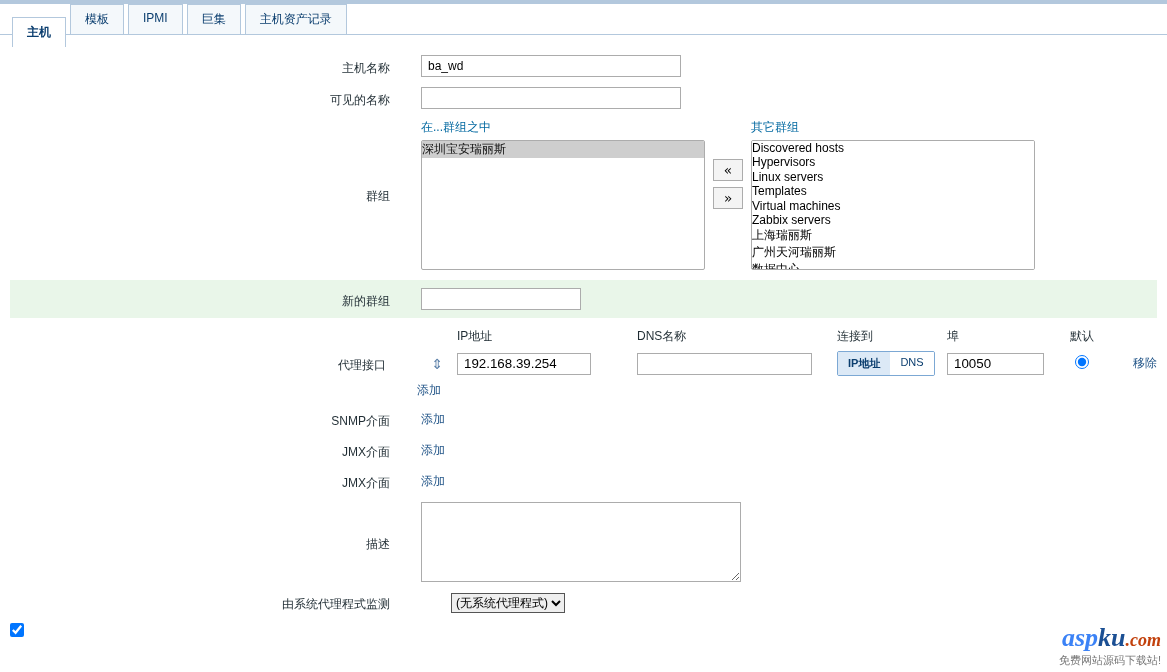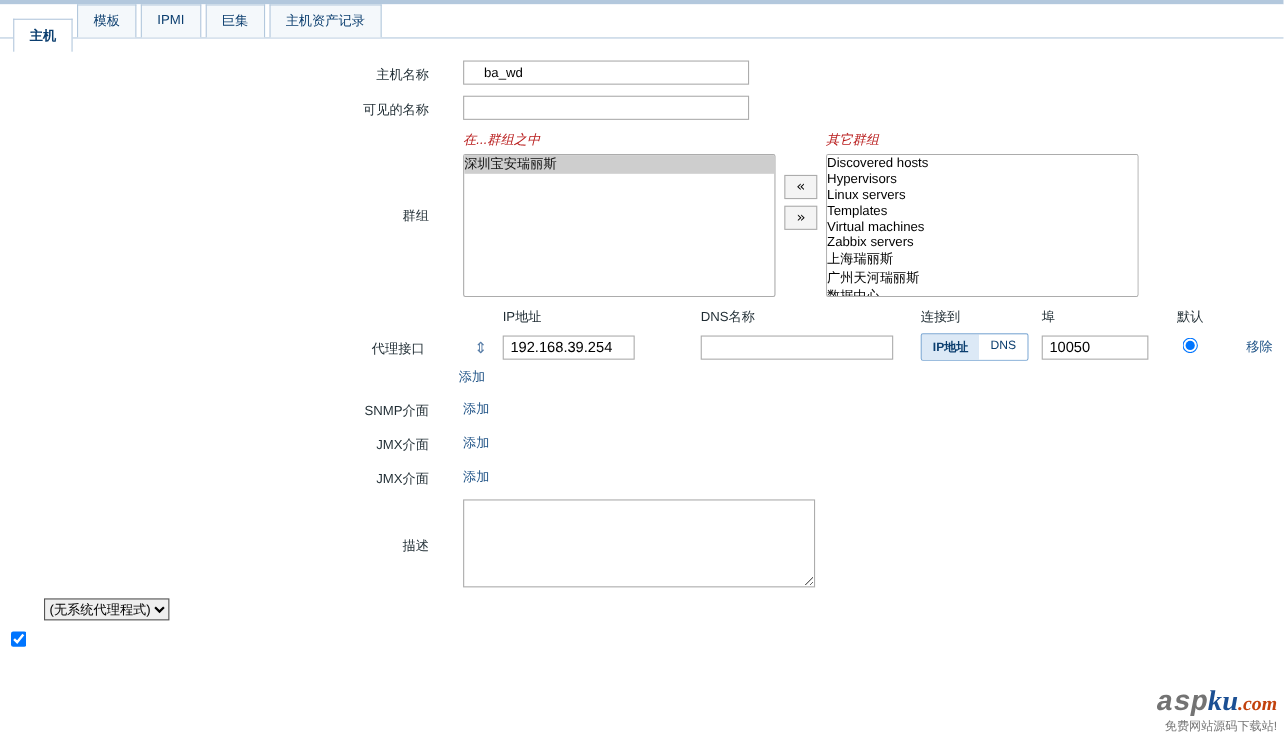--- a/index.html
+++ b/index.html
@@ -5,57 +5,57 @@
 * { box-sizing: border-box; margin: 0; padding: 0; }
 body { font-family: Arial, "Microsoft YaHei", sans-serif; font-size: 12px; color: #1f2c33; background: #fff; }
 .top-sep { height: 4px; background: #fff; border-bottom: 4px solid #b3c8dd; }
 .tabs { display: flex; gap: 4px; padding: 0 12px; border-bottom: 1px solid #b3c8dd; background: #fff; }
 .tab { padding: 6px 14px; border: 1px solid #b3c8dd; border-bottom: none; cursor: pointer; color: #0b3e6f; background: #f4f8fb; }
 .tab.active { background: #fff; font-weight: bold; color: #0b3e6f; position: relative; top: 13px; }
 .form-area { padding: 20px 10px 10px 10px; }
 .row { display: flex; align-items: center; margin-bottom: 10px; gap: 21px; }
 .label { width: 390px; text-align: right; padding-right: 10px; padding-top: 4px; color: #1f2c33; }
 .field { flex: 1; display: flex; align-items: flex-start; gap: 8px; }
-input[type=text].tx { border: 1px solid #acacac; height: 22px; padding: 2px 18px; font-size: 12px; }
+input[type=text].tx { border: 1px solid #acacac; height: 22px; padding: 2px 6px; font-size: 12px; }
 .w260 { width: 260px; }
 .groups-wrap { display: flex; gap: 8px; align-items: flex-start; }
 .group-col { display: flex; flex-direction: column; }
-.group-col-title { font-size: 12px; color: #b91c1c; margin-bottom: 4px; font-style: italic; }
+.group-col-title { font-size: 12px; color: #0369a1; margin-bottom: 4px; }
 select.listbox { border: 1px solid #acacac; font-size: 12px; font-family: Verdana, Arial, sans-serif; }
 .listbox.left { width: 284px; height: 130px; }
 .listbox.right { width: 284px; height: 130px; }
 .move-btns { display: flex; flex-direction: column; gap: 6px; justify-content: center; padding-top: 40px; }
 .move-btn { width: 30px; height: 22px; border: 1px solid #acacac; background: #f4f4f4; cursor: pointer; font-family: monospace; }
 .newgroup-band { background: #e9f6e9; padding: 8px 0; margin: 0 0 10px 0; }
 .iface-wrap { width: 740px; }
 .iface-head { display: flex; font-size: 12px; color: #1f2c33; padding: 0 0 6px 0; }
 .col-drag { width: 40px; text-align: center; }
 .col-ip { width: 180px; }
 .col-dns { width: 200px; }
 .col-conn { width: 110px; text-align: left; }
 .col-port { width: 110px; }
 .col-def { width: 50px; text-align: center; }
 .col-rm { width: 50px; text-align: right; }
 .iface-row { display: flex; align-items: center; }
 .drag-icon { color: #5a7fa8; font-size: 14px; cursor: move; }
-.ip-input { width: 120px; border: 1px solid #acacac; height: 22px; padding: 2px 6px; }
+.ip-input { width: 134px; border: 1px solid #acacac; height: 22px; padding: 2px 6px; }
 .dns-input { width: 175px; border: 1px solid #acacac; height: 22px; padding: 2px 6px; }
 .port-input { width: 97px; border: 1px solid #acacac; height: 22px; padding: 2px 6px; }
 .toggle { display: inline-flex; border: 1px solid #7ca8d4; border-radius: 2px; overflow: hidden; }
 .toggle .opt { padding: 4px 10px; font-size: 11px; cursor: pointer; color: #0b3e6f; background: #fff; }
 .toggle .opt.active { background: #dce9f6; font-weight: bold; }
 .link { color: #225588; cursor: pointer; }
 .add-link { display: inline-block; margin-top: 6px; }
 textarea.desc { width: 320px; height: 80px; border: 1px solid #acacac; resize: both; padding: 4px; font-family: inherit; font-size: 12px; }
 select.sel { border: 1px solid #555; font-size: 12px; height: 20px; margin-left: 30px; }
 input[type=checkbox] { width: 14px; height: 14px; }
 input[type=radio] { width: 14px; height: 14px; }
 .watermark { position: fixed; right: 6px; bottom: 4px; text-align: right; pointer-events: none; }
 .watermark .big { font-size: 26px; font-weight: bold; font-style: italic; font-family: Georgia, serif; }
-.watermark .r1 { color: #737373; font-family: Liberation Mono, monospace; }
+.watermark .r1 { color: #3b82f6; }
 .watermark .r2 { color: #1b4f93; }
 .watermark .r3 { color: #c2410c; font-size: 18px; }
 .watermark .sub { font-size: 11px; color: #777; }
 </style>
 </head>
 <body>
 
 <div class="top-sep"></div>
 
 <div class="tabs">
@@ -108,20 +108,28 @@
               <option>上海瑞丽斯</option>
               <option>广州天河瑞丽斯</option>
               <option>数据中心</option>
               <option>深圳南山管理中心</option>
             </select>
         </div>
       </div>
     </div>
   </div>
 
+  <div class="newgroup-band">
+    <div class="row" style="margin-bottom:0;">
+      <div class="label">新的群组</div>
+      <div class="field" style="flex-direction:column; align-items:flex-start;">
+        <input type="text" class="tx" style="width: 160px;" value="">
+      </div>
+    </div>
+  </div>
 
   <div class="row">
     <div class="label">代理接口</div>
     <div class="field">
       <div class="iface-wrap">
         <div class="iface-head">
           <div class="col-drag"></div>
           <div class="col-ip">IP地址</div>
           <div class="col-dns">DNS名称</div>
           <div class="col-conn">连接到</div>
@@ -170,20 +178,21 @@
   </div>
 
   <div class="row">
     <div class="label">描述</div>
     <div class="field">
         <textarea class="desc" style=""></textarea>
       </div>
   </div>
 
   <div class="row">
+    <div class="label">由系统代理程式监测</div>
     <div class="field">
       <select class="sel">
         <option>(无系统代理程式)</option>
       </select>
     </div>
   </div>
 
   <div class="row">
     <div class="field">
         <input type="checkbox" checked="" style="">

